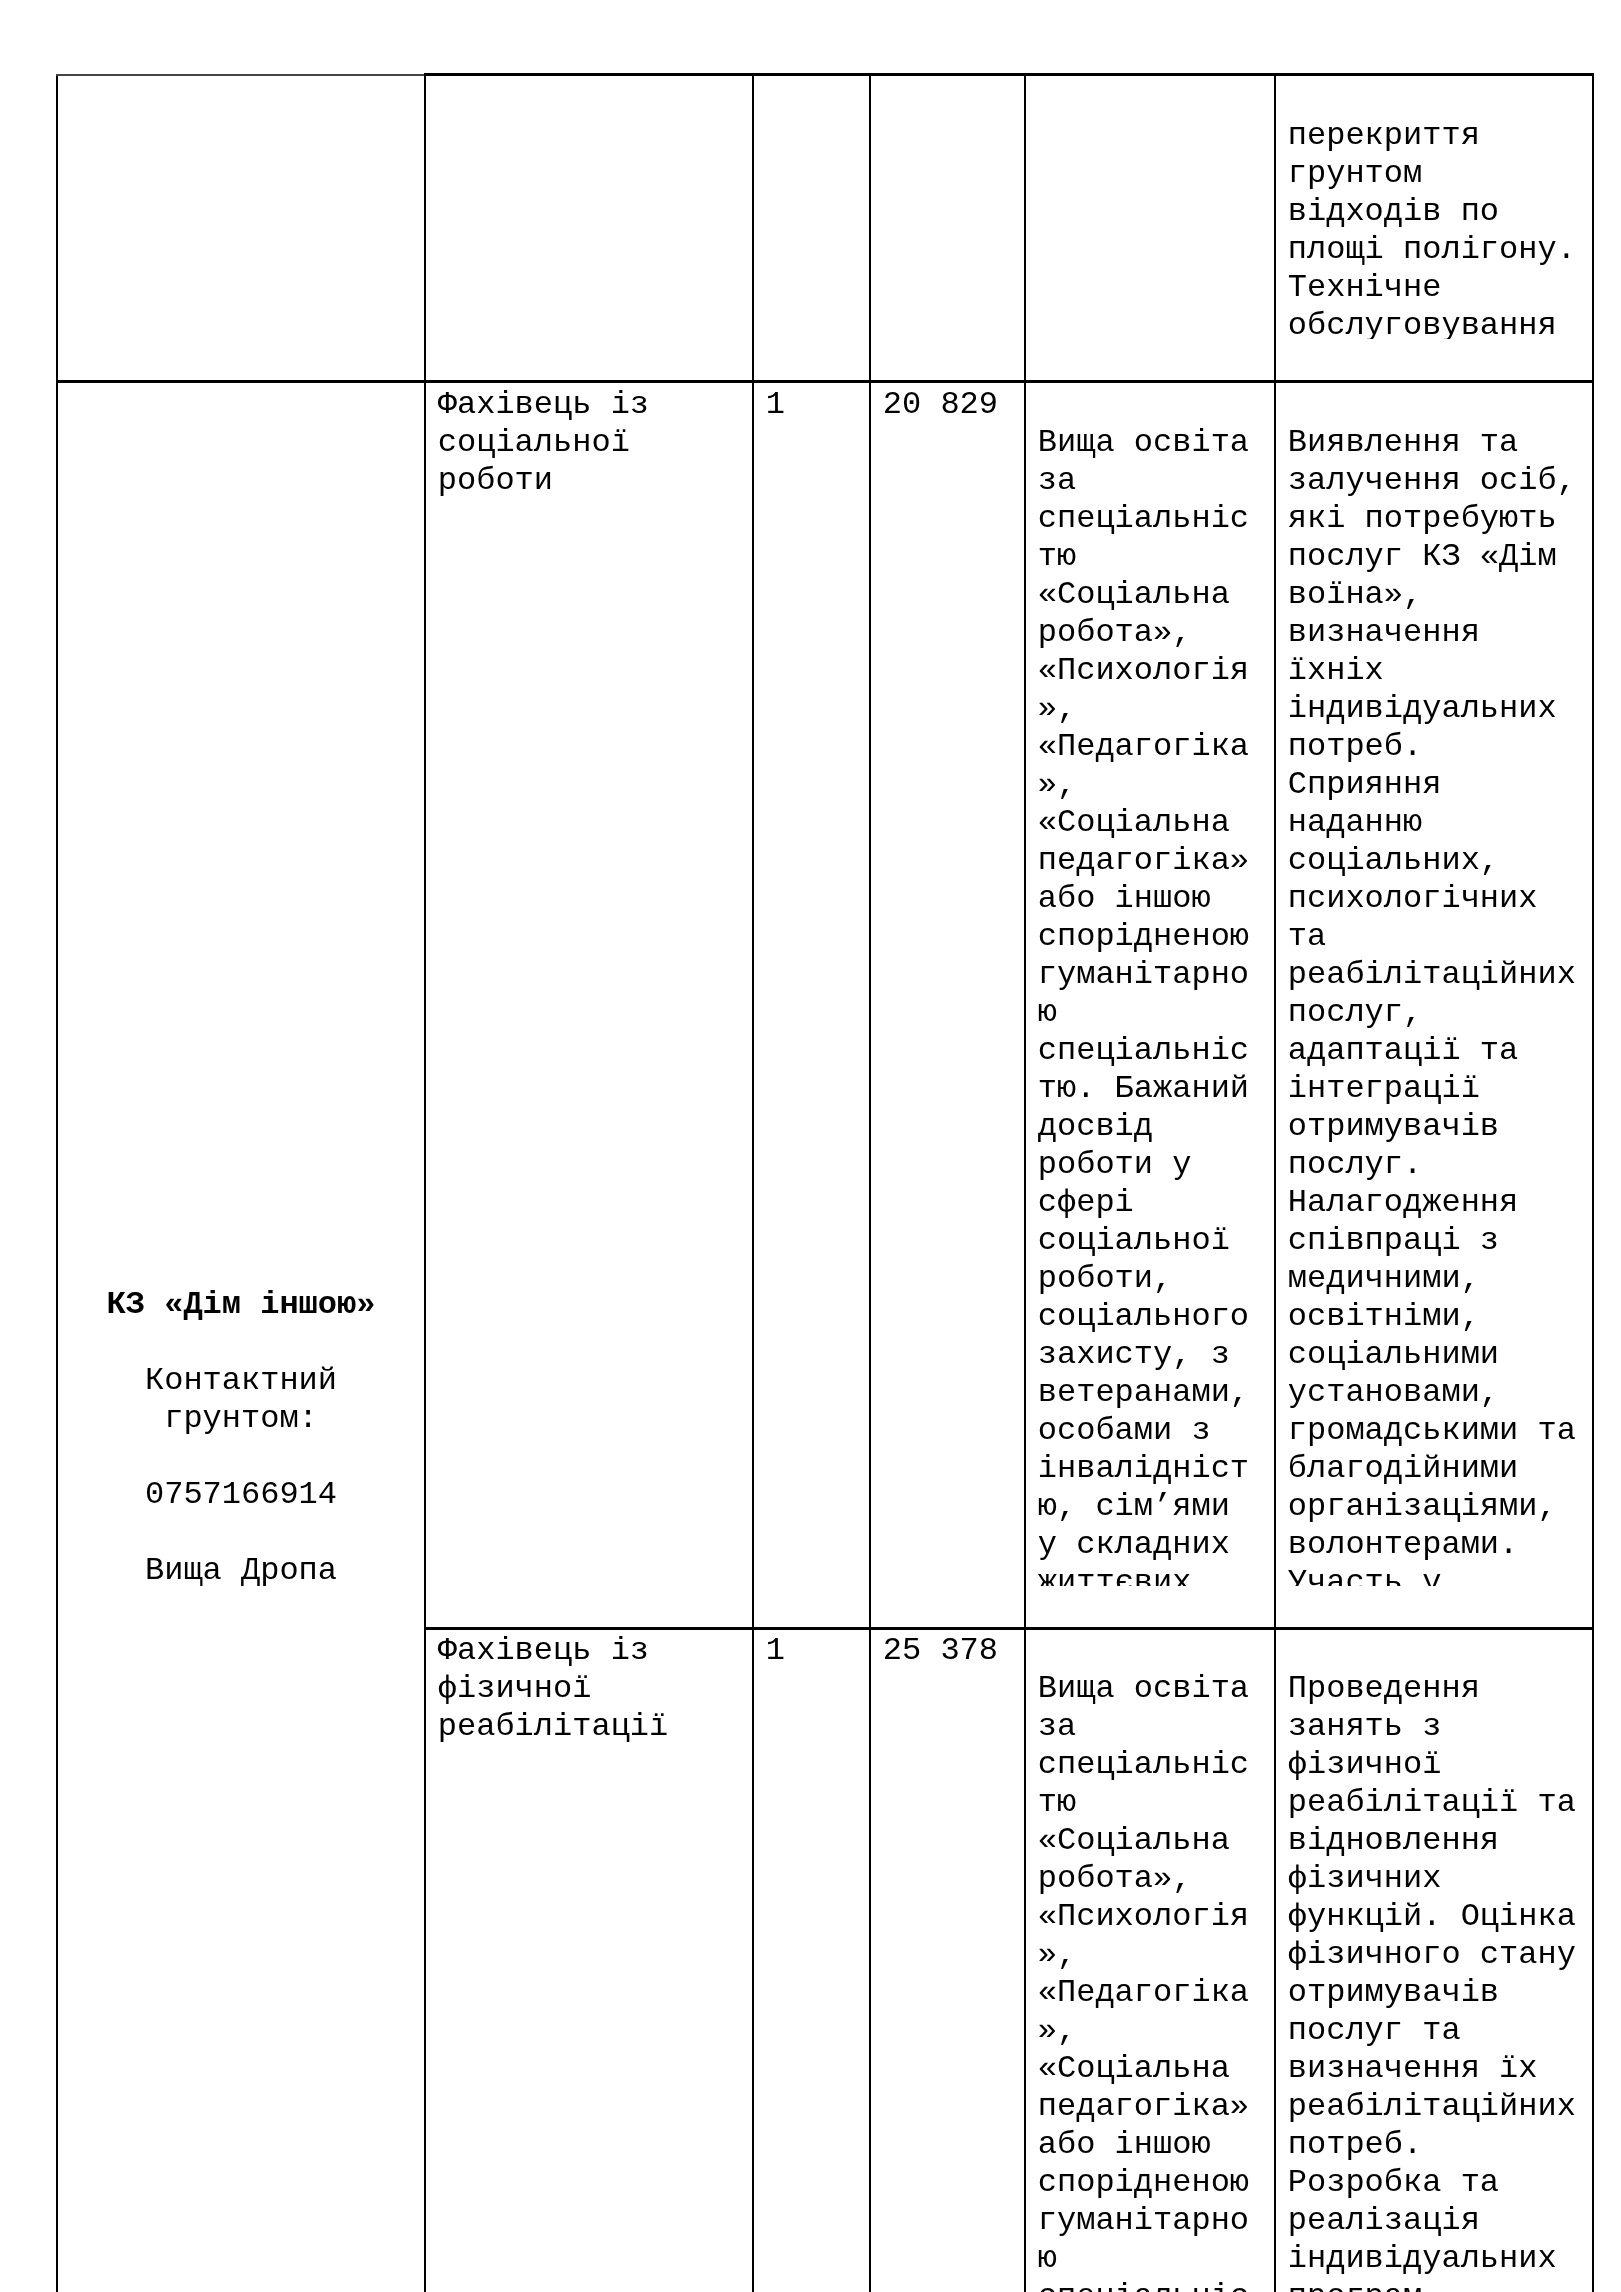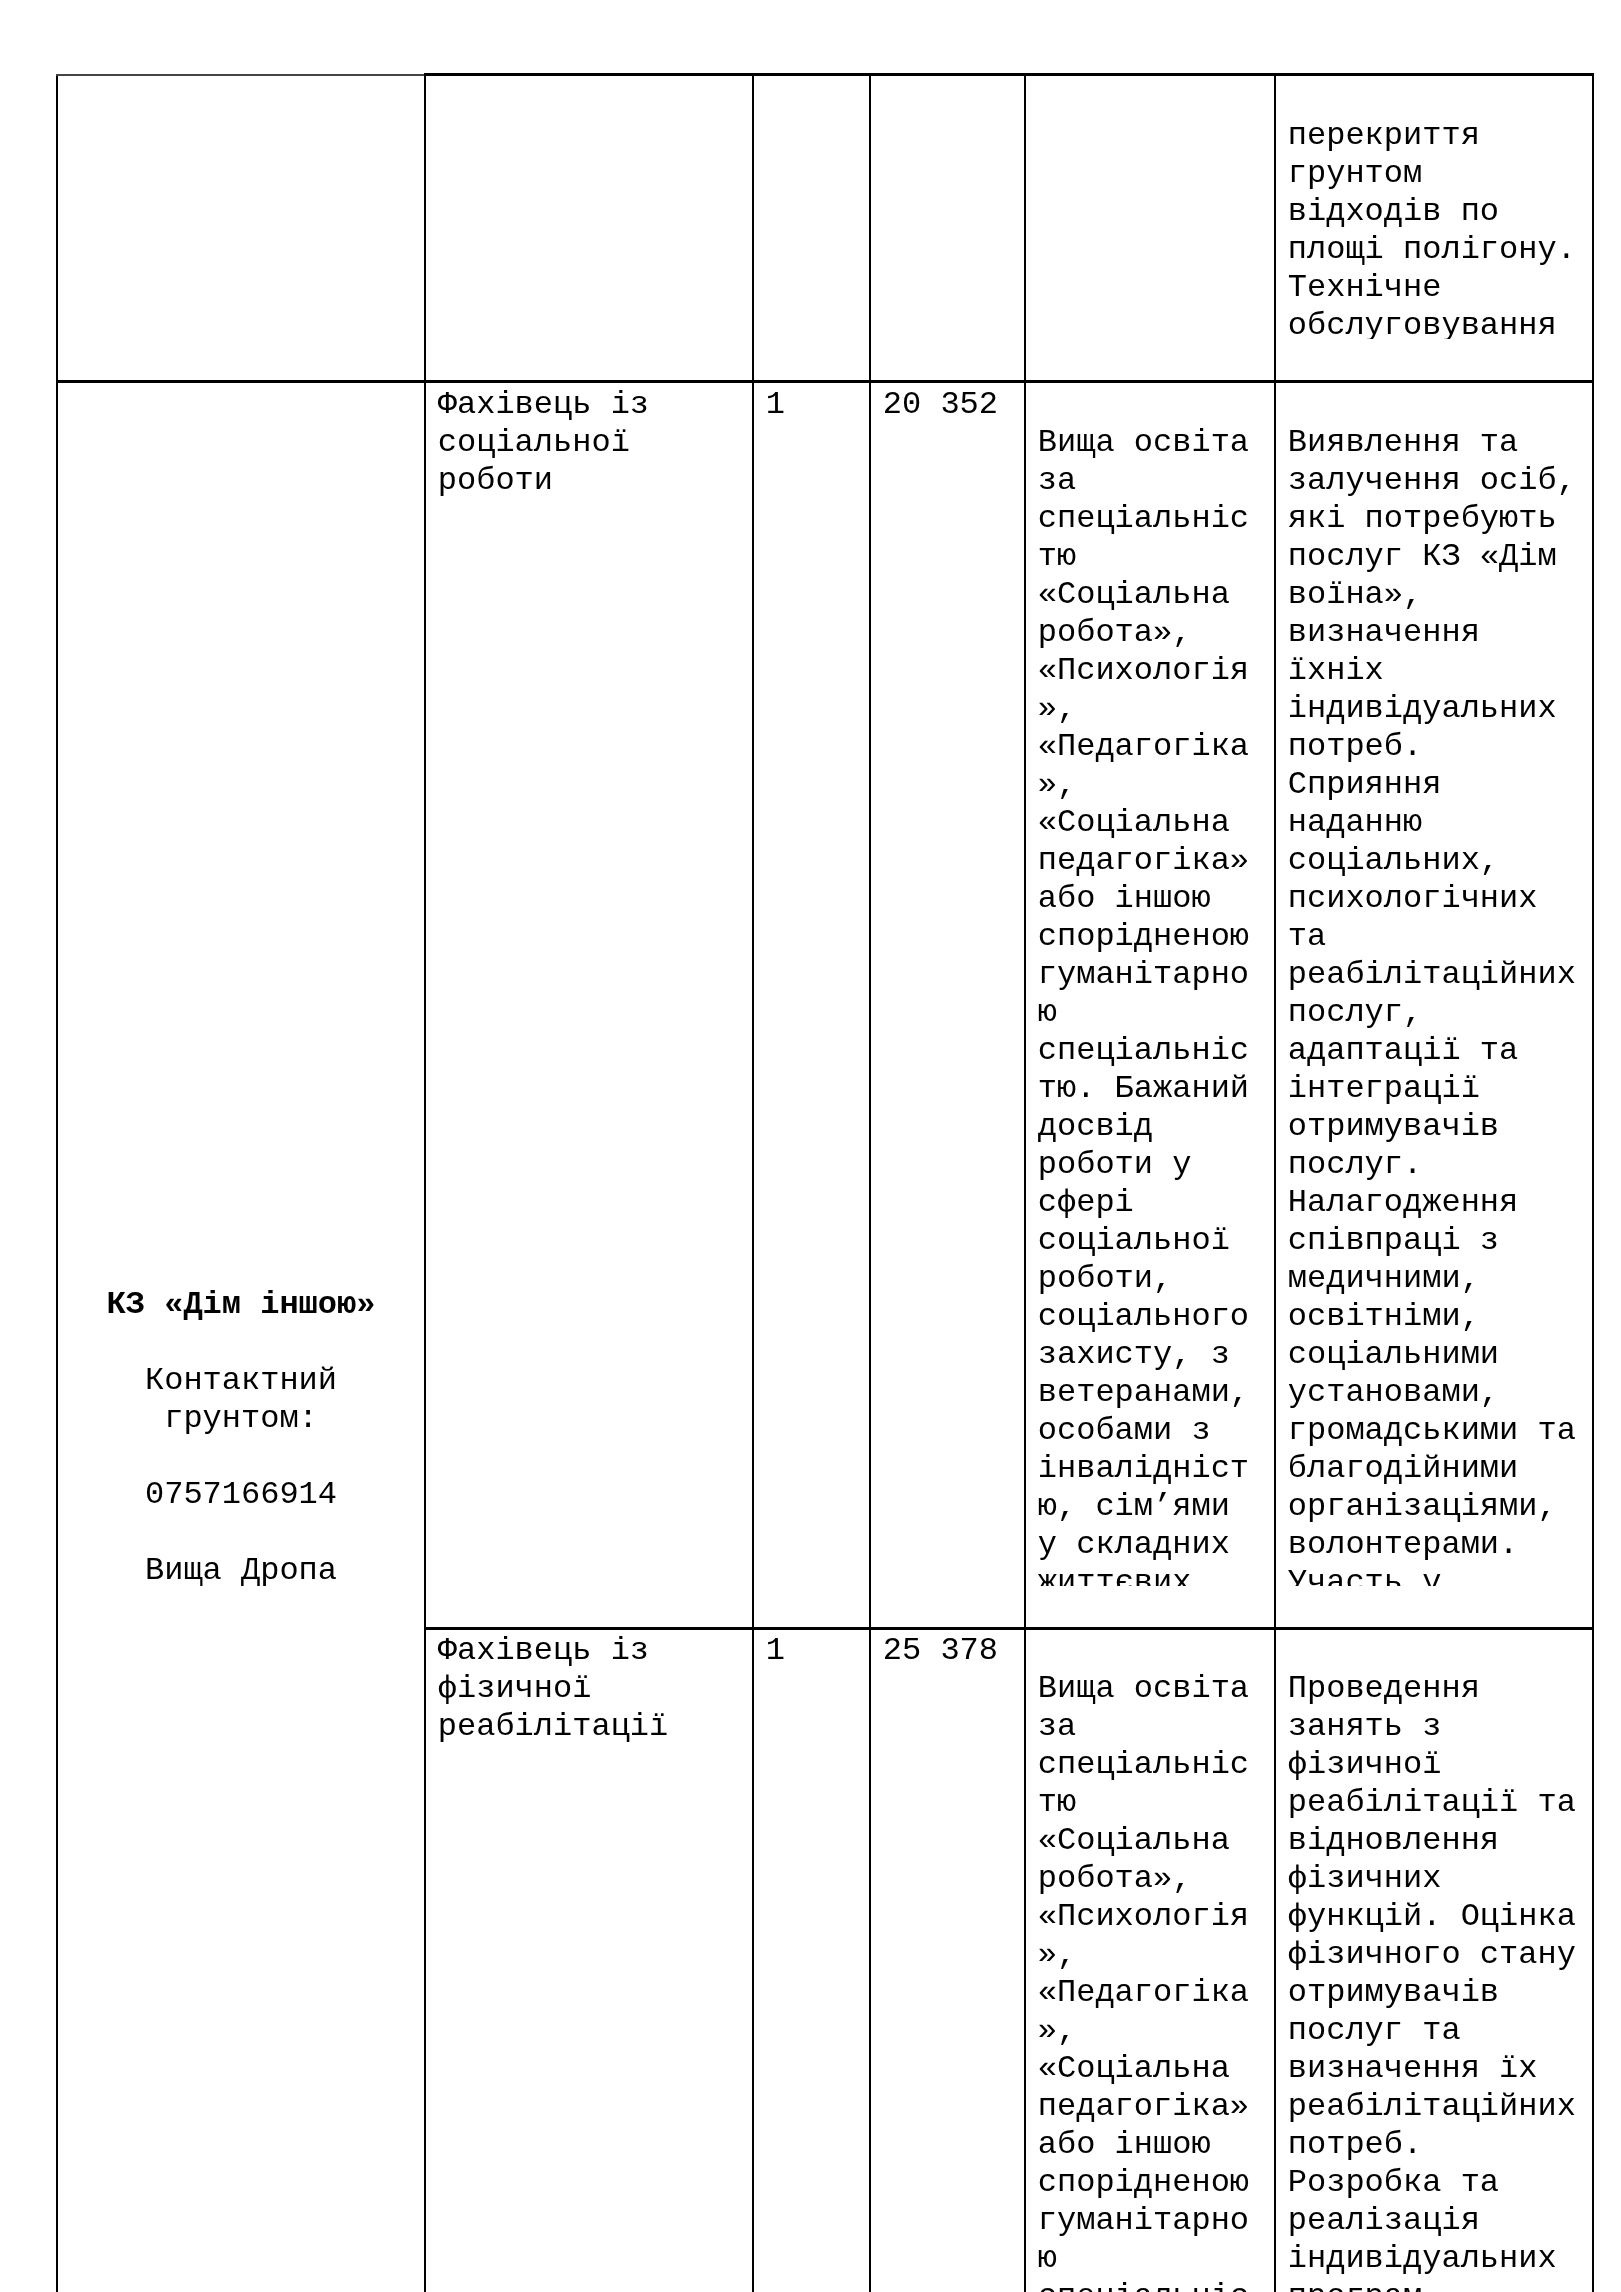--- a/index.html
+++ b/index.html
@@ -88,21 +88,21 @@
 
     <tr class="row-vacancy1">
       <td class="org-cell" rowspan="2">
         <div class="org-name">КЗ «Дім іншою»</div>
         <div>Контактний грунтом:</div>
         <div>0757166914</div>
         <div>Вища Дропа</div>
       </td>
       <td>Фахівець із соціальної роботи</td>
       <td>1</td>
-      <td>20 352</td>
+      <td>20 829</td>
       <td>
         <div class="clip-r2">Вища освіта за спеціальністю «Соціальна робота», «Психологія», «Педагогіка», «Соціальна педагогіка» або іншою спорідненою гуманітарною спеціальністю. Бажаний досвід роботи у сфері соціальної роботи, соціального захисту, з ветеранами, особами з інвалідністю, сім’ями у складних життєвих обставинах або іншими вразливими категоріями населення.</div>
       </td>
       <td>
         <div class="clip-r2">Виявлення та залучення осіб, які потребують послуг КЗ «Дім воїна», визначення їхніх індивідуальних потреб. Сприяння наданню соціальних, психологічних та реабілітаційних послуг, адаптації та інтеграції отримувачів послуг. Налагодження співпраці з медичними, освітніми, соціальними установами, громадськими та благодійними організаціями, волонтерами. Участь у плануванні діяльності закладу, організації заходів та сприянні розвитку ветеранських ініціатив і ветеранського бізнесу.</div>
       </td>
     </tr>
 
     <tr class="row-vacancy2">
       <td>Фахівець із фізичної реабілітації</td>

